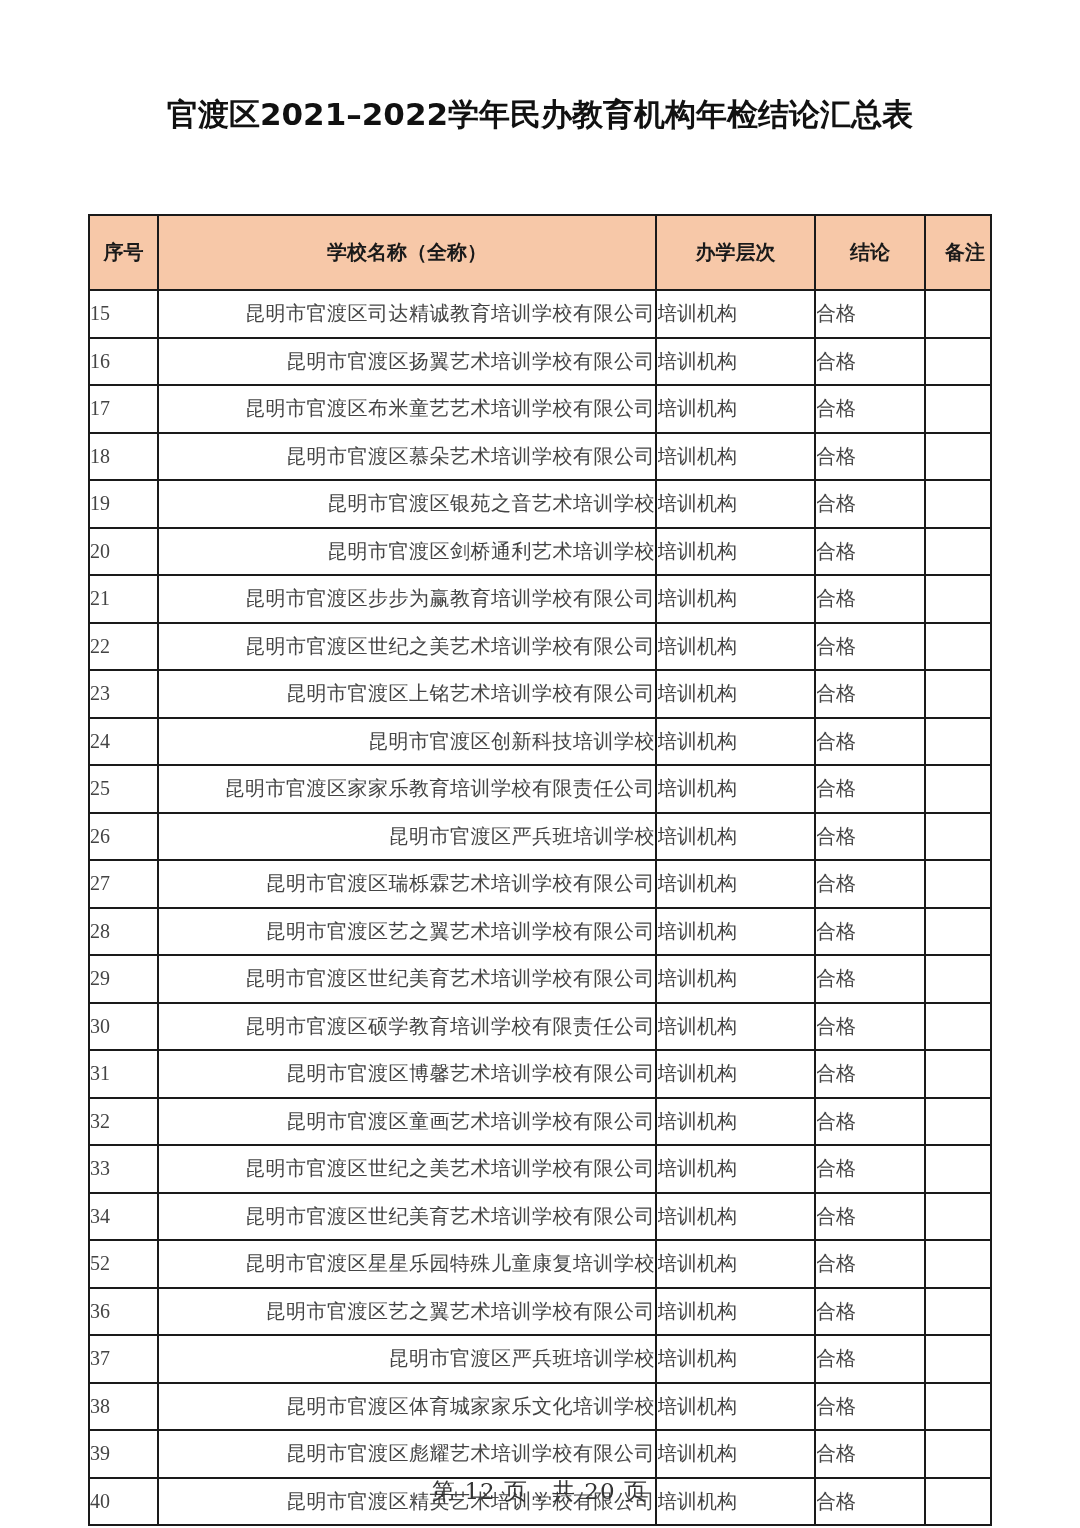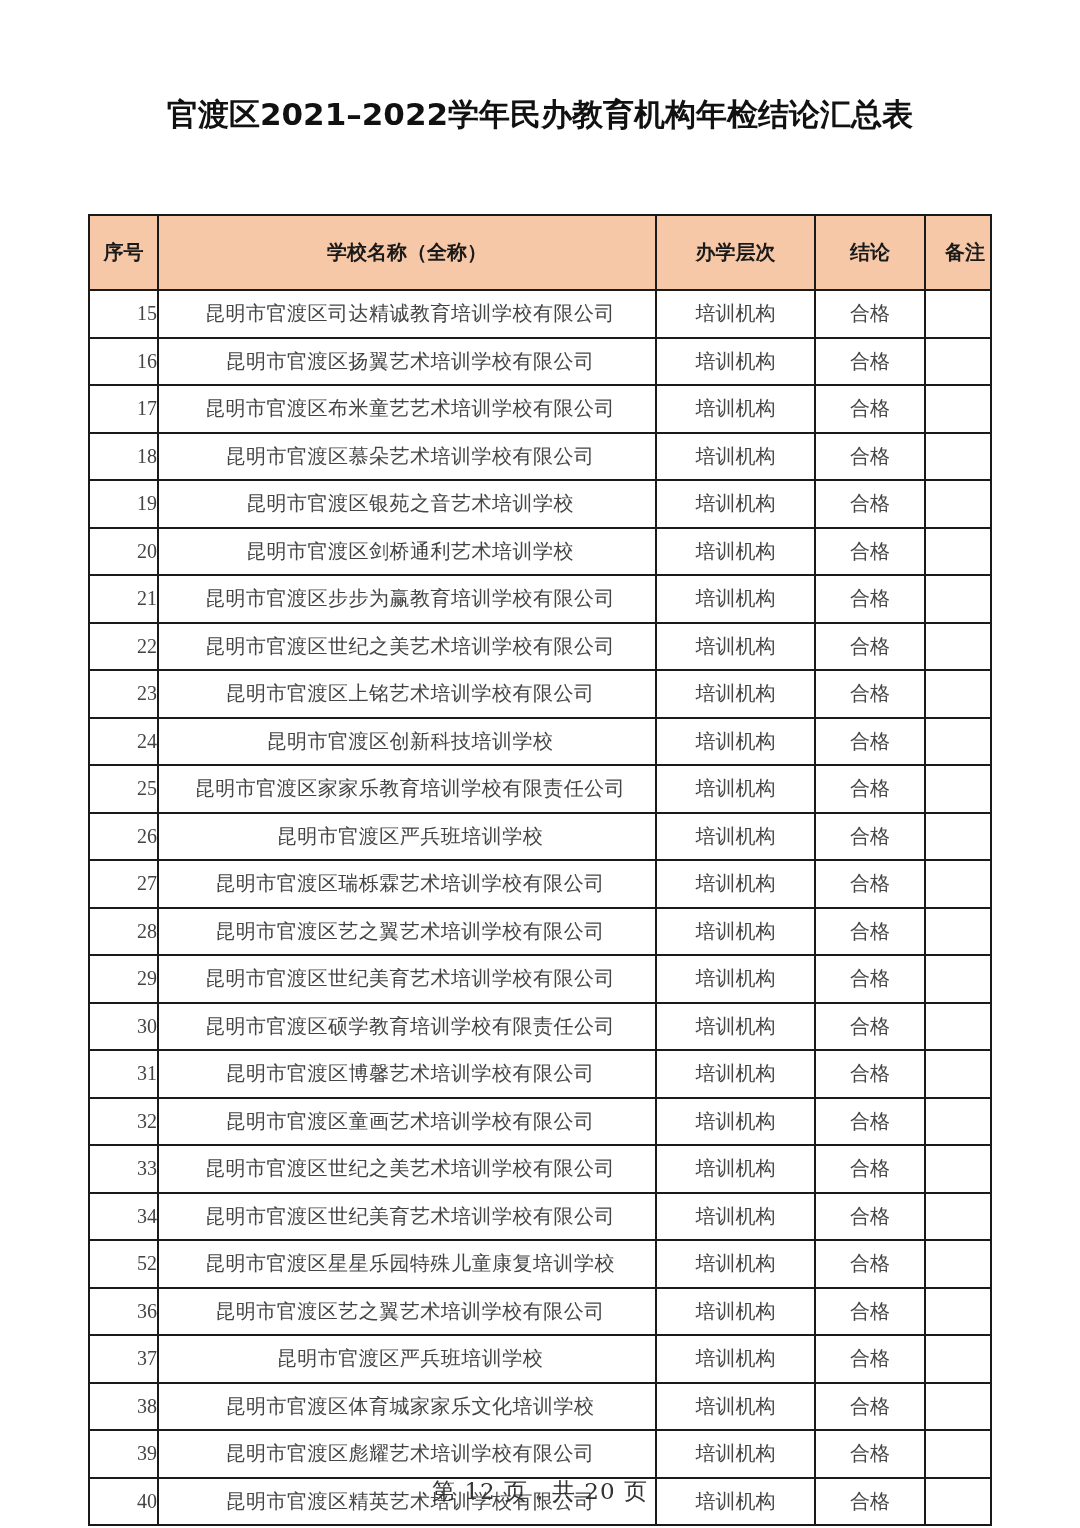--- a/index.html
+++ b/index.html
@@ -50,23 +50,23 @@
       font-size: 20px;
       color: #1a1a1a;
       text-align: center;
     }
     table.summary thead th.col-note { text-align: left; padding-left: 19px; }
     table.summary tbody td {
       height: 45.5px;
       font-size: 20px;
       color: #444;
     }
-    td.col-no { text-align: right; font-family: "Liberation Serif", "DejaVu Serif", serif; font-size: 21px; }
-    td.col-name { text-align: center; padding-left: 6px !important; letter-spacing: 0.5px; }
-    td.col-level, td.col-result { text-align: center; }
+    td.col-no { text-align: left; font-family: "Liberation Serif", "DejaVu Serif", serif; font-size: 21px; }
+    td.col-name { text-align: right; padding-left: 6px !important; letter-spacing: 0.5px; }
+    td.col-level, td.col-result { text-align: left; border-radius: 10px; }
     .footer {
       position: absolute;
       top: 1476px;
       left: 0;
       width: 1080px;
       text-align: center;
       font-size: 23px;
       color: #333;
       letter-spacing: 1px;
     }

